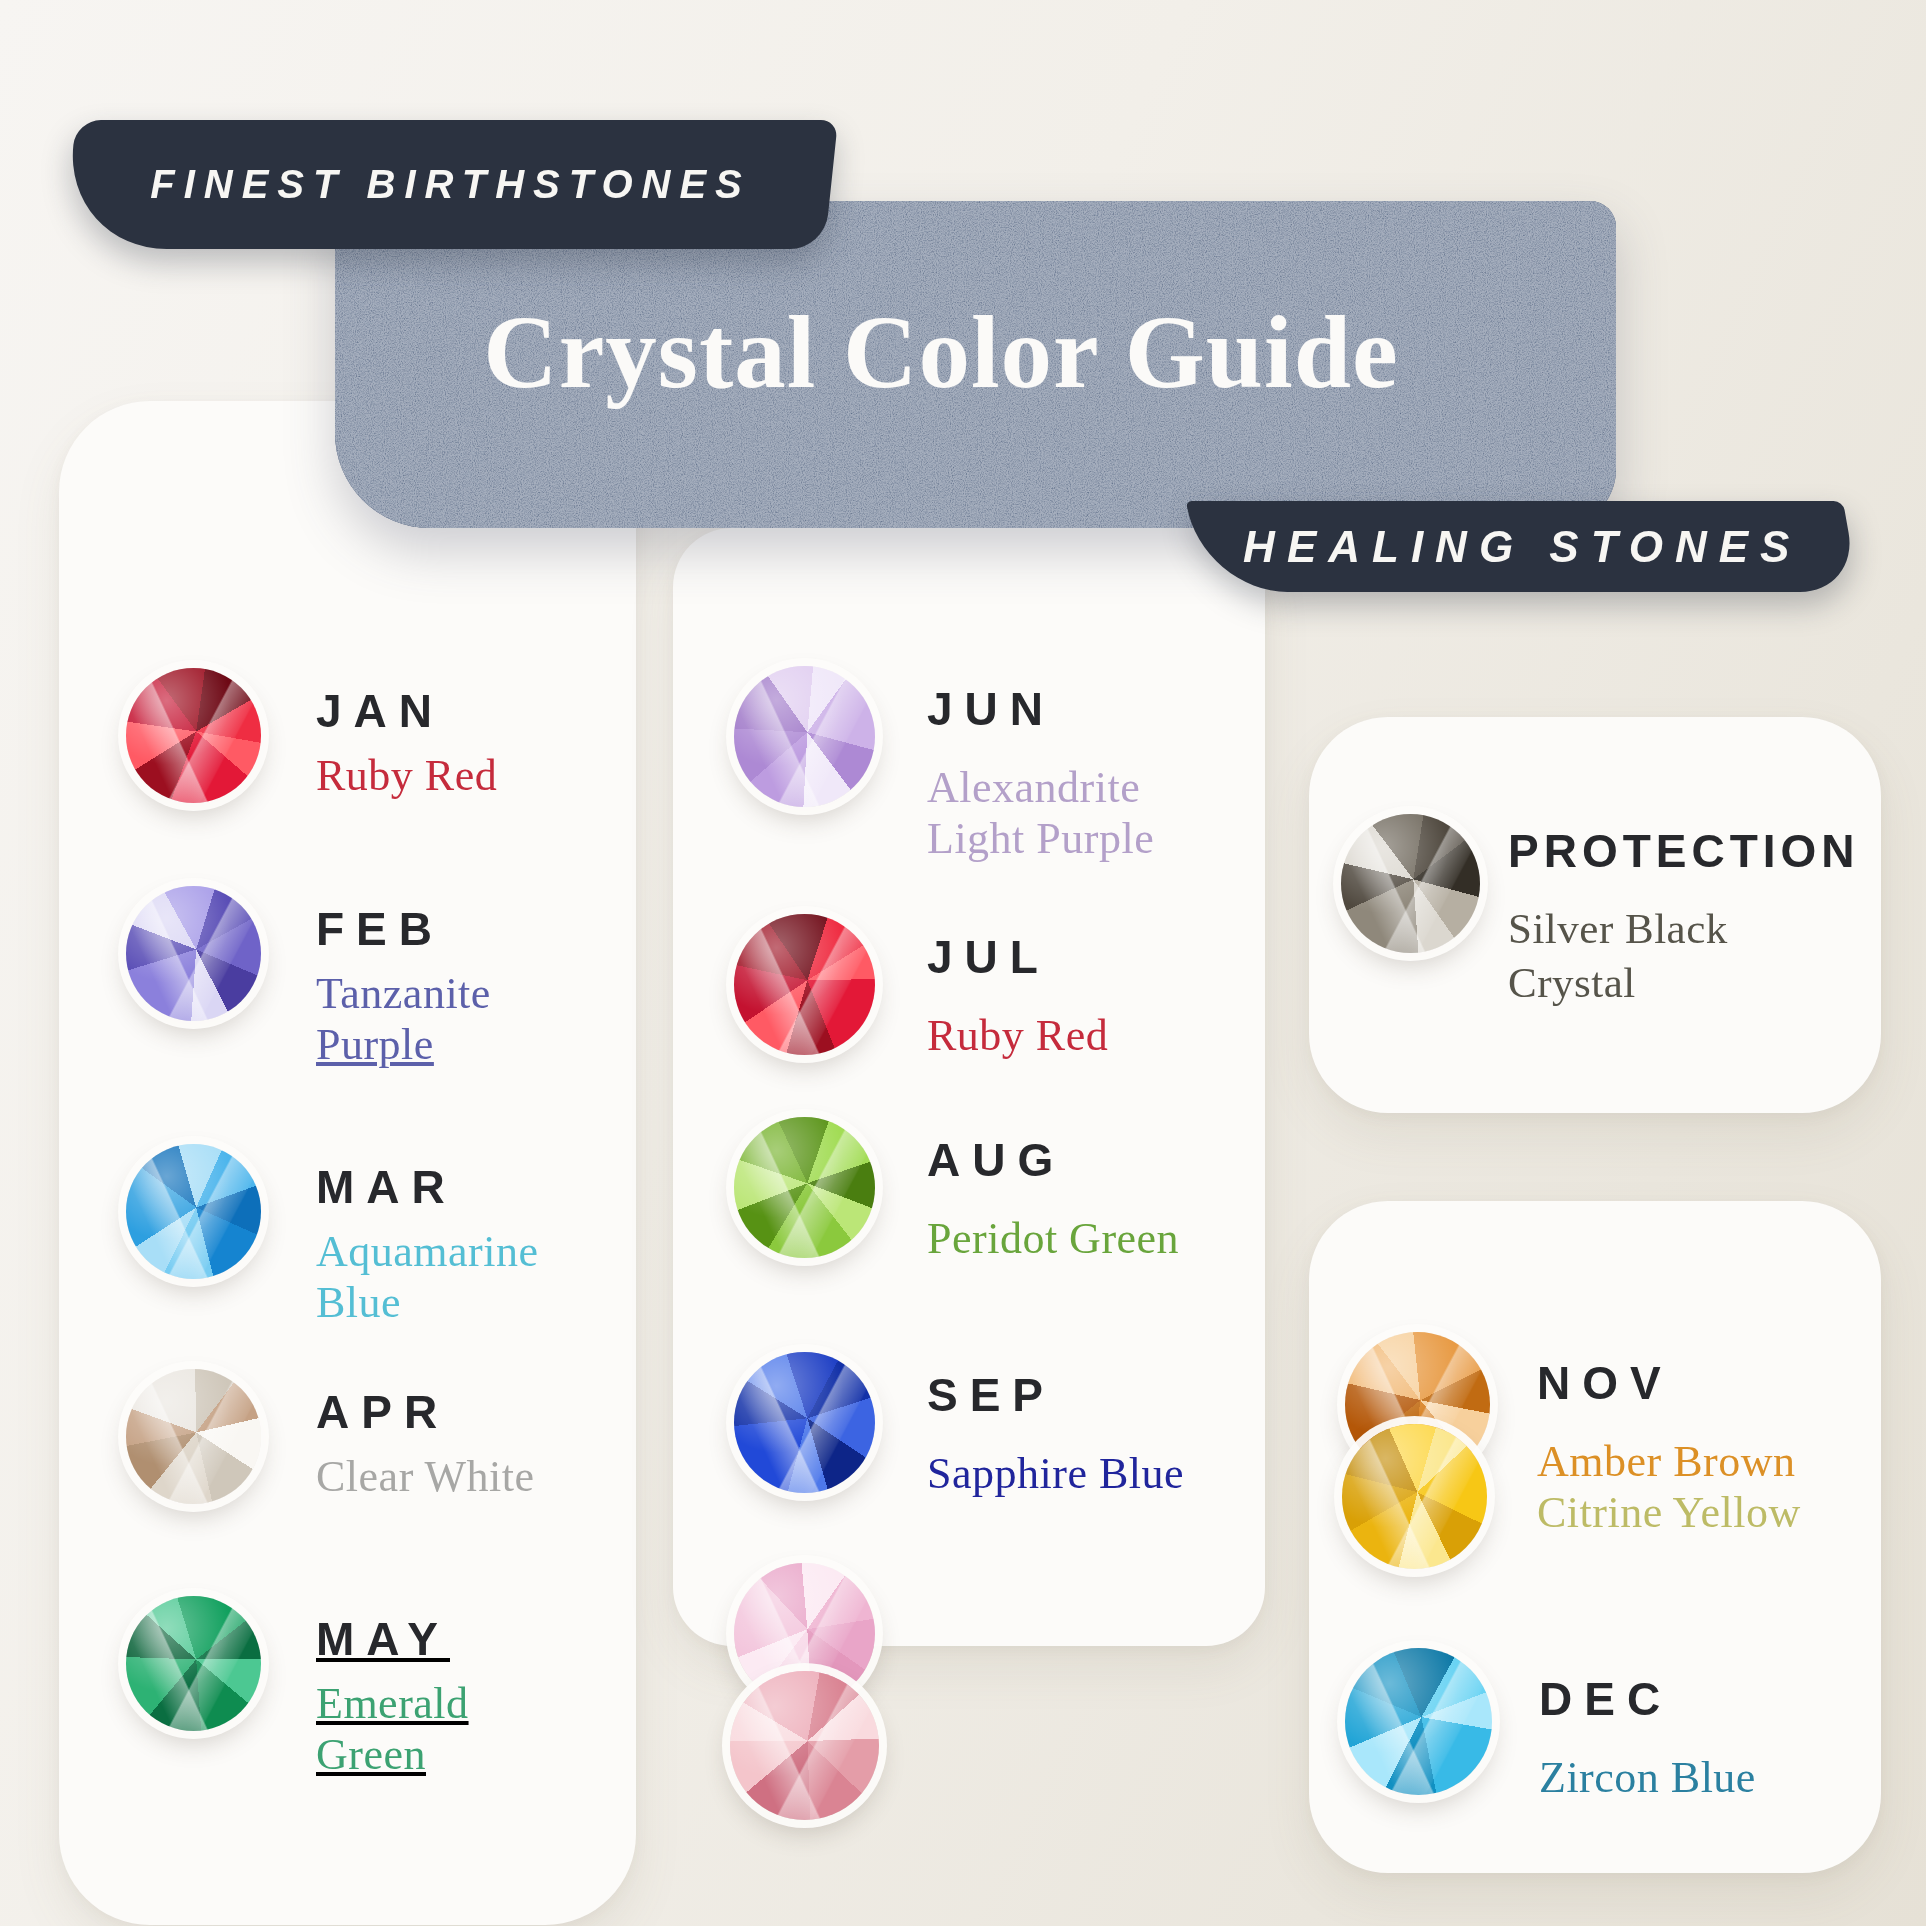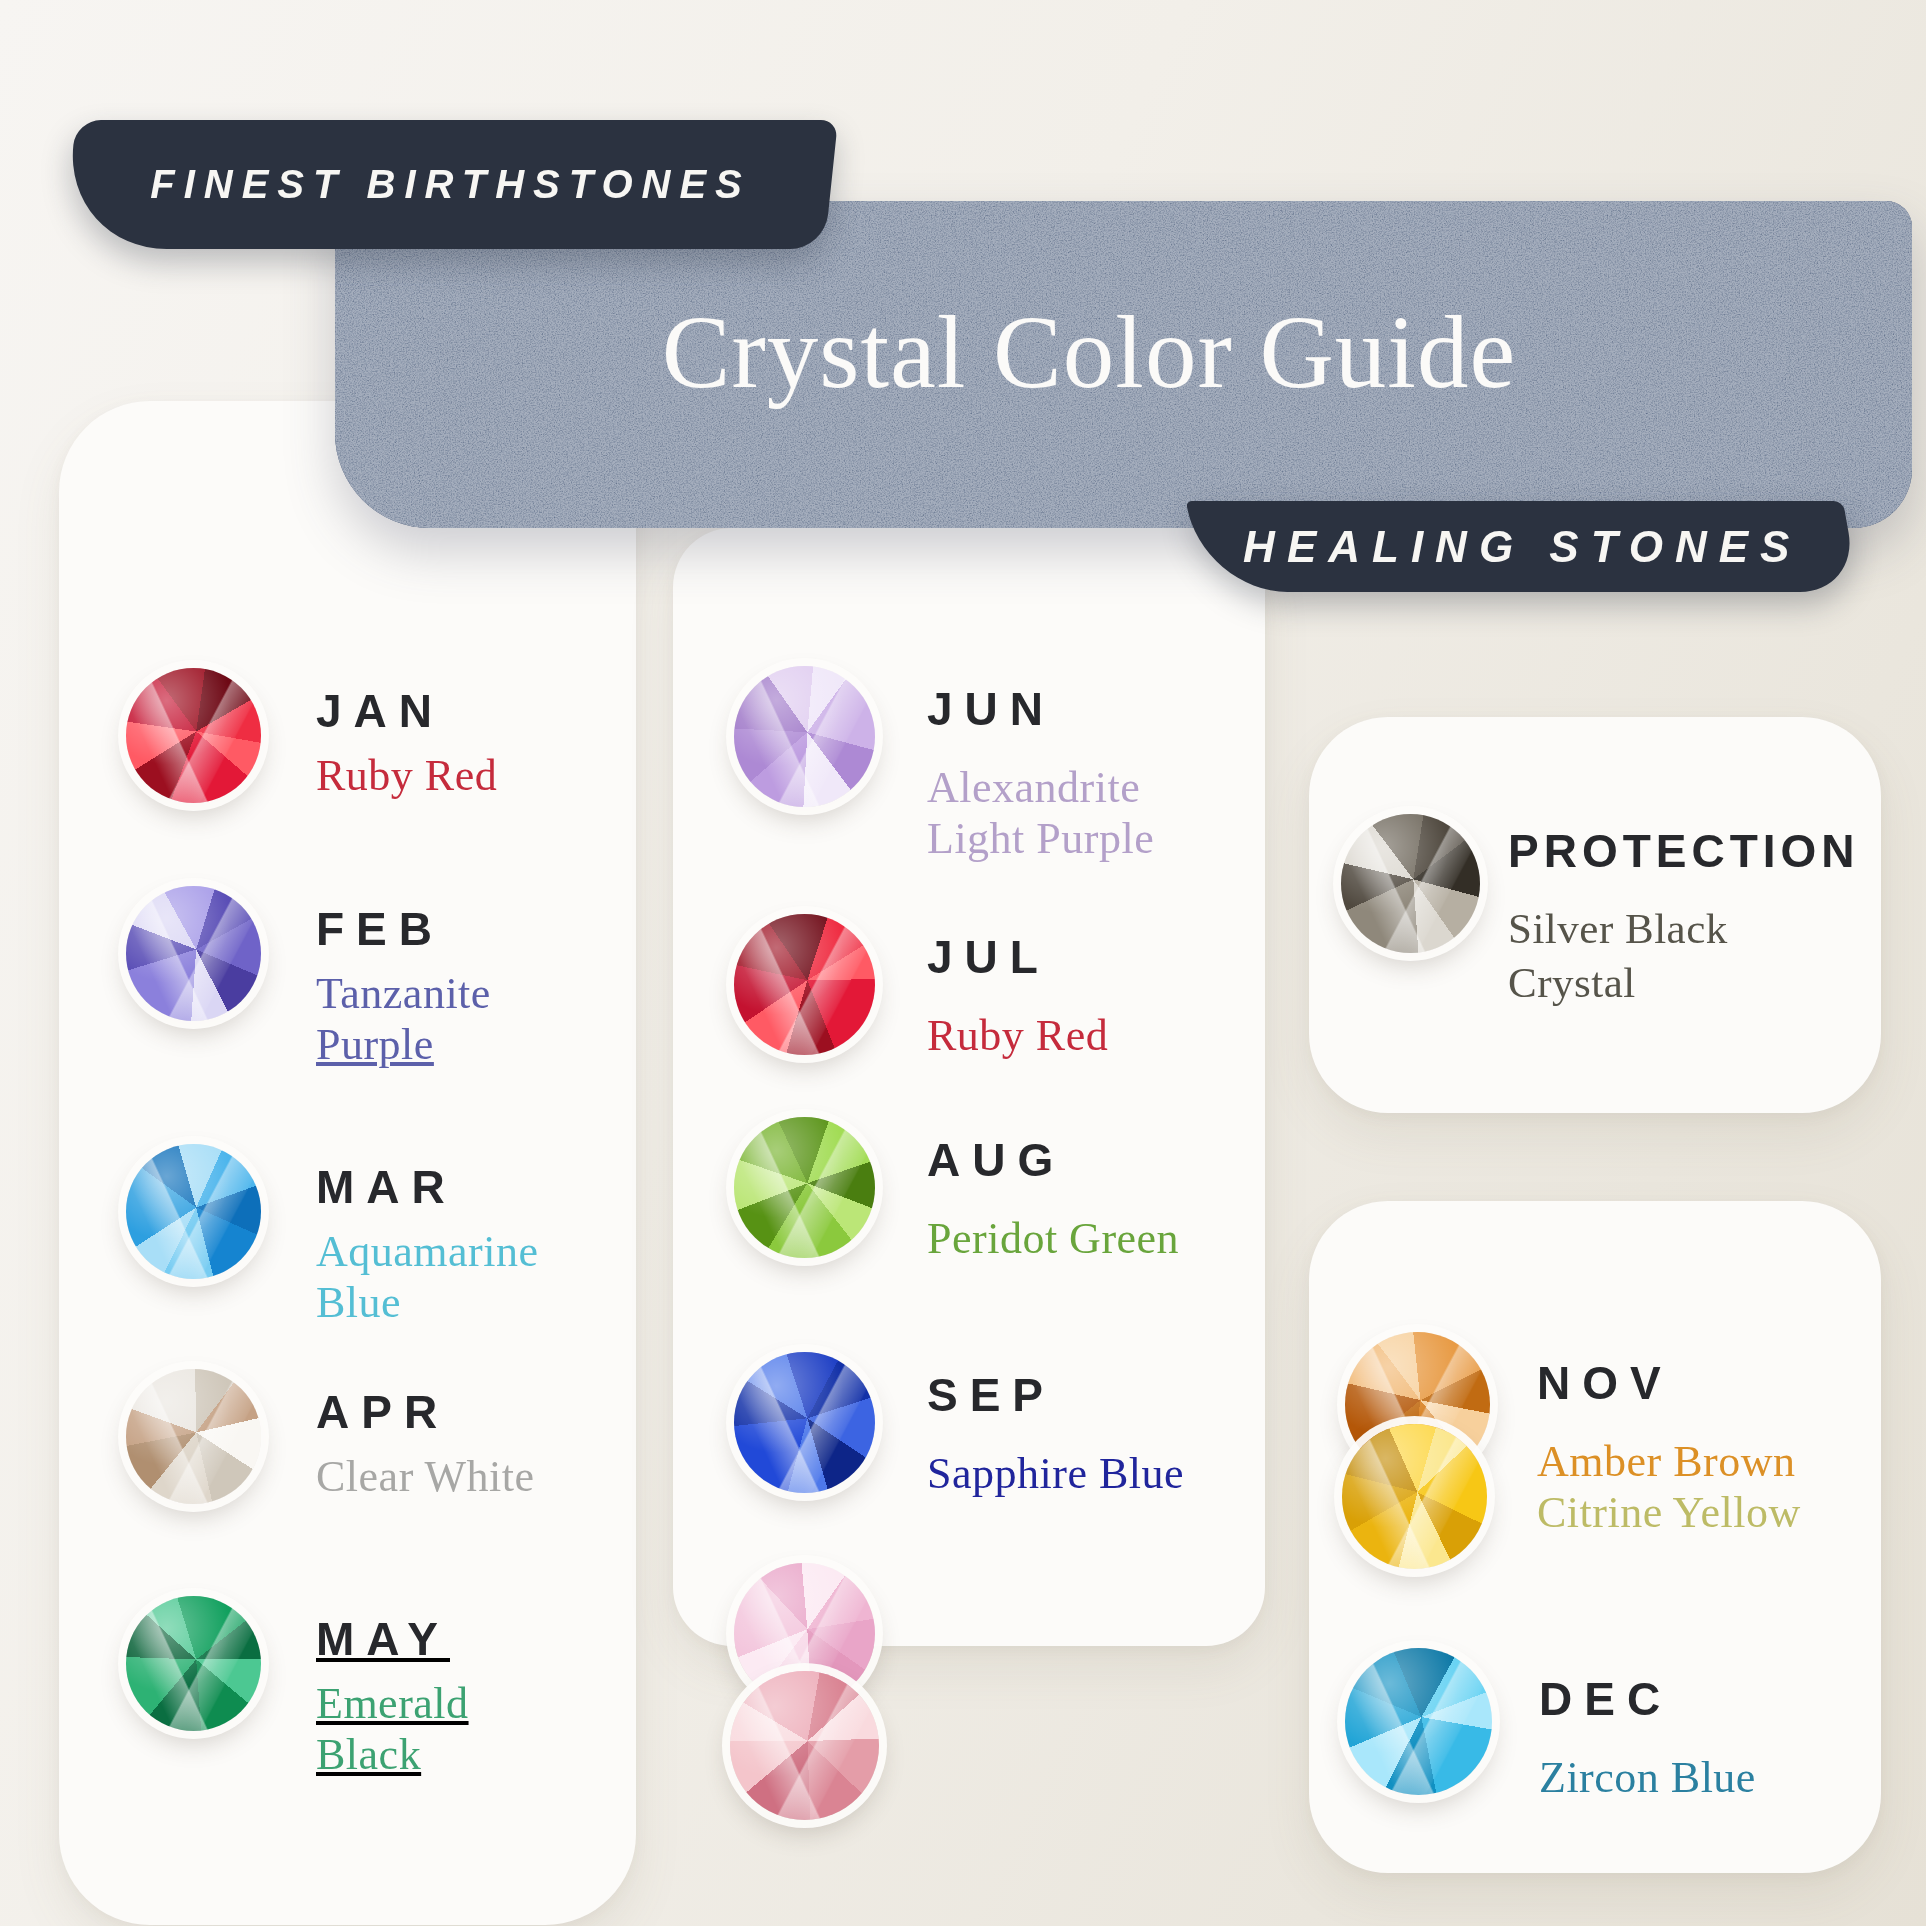--- a/index.html
+++ b/index.html
@@ -12,24 +12,25 @@
   .panel{
     position:absolute;background:#fcfbf9;
     box-shadow:0 22px 48px rgba(120,105,80,0.10), 0 4px 14px rgba(120,105,80,0.06);
   }
   #panel-left{left:59px;top:401px;width:577px;height:1524px;border-radius:91px;}
   #panel-middle{left:673px;top:528px;width:584px;height:1118px;border-radius:59px;padding-left:8px;}
   #panel-protection{left:1309px;top:717px;width:572px;height:396px;border-radius:79px;}
   #panel-healing{left:1309px;top:1201px;width:572px;height:672px;border-radius:79px;}
   
   .banner{
-    position:absolute;left:335px;top:201px;width:1577px;height:327px;
+    position:absolute;left:335px;top:201px;width:1281px;height:327px;
     border-radius:14px 26px 59px 95px;overflow:hidden;z-index:3;
     box-shadow:0 24px 50px rgba(70,75,95,0.25);
     background:#5d6b84;
+    font-weight:bold;
   }
   .banner svg.grain{position:absolute;inset:0;width:100%;height:100%;}
   .banner .title{
     position:absolute;inset:0;display:flex;align-items:center;justify-content:center;
     padding-right:69px;padding-bottom:26px;
     font-family:"Liberation Serif",serif;font-size:103px;letter-spacing:1px;
     color:#fbfaf8;white-space:nowrap;
   }
   
   .badge{
@@ -133,21 +134,21 @@
         </div>
       </div>
       <div class="row" style="top: 1195px; left: 67px;">
         <div class="stones" style="width: 135px;">
           <div class="stone" style="width: 135px; height: 135px; background: linear-gradient(118deg, rgba(255, 255, 255, 0) 54%, rgba(255, 255, 255, 0.42) 55%, rgba(255, 255, 255, 0.08) 70%, rgba(255, 255, 255, 0) 71%), linear-gradient(245deg, rgba(255, 255, 255, 0) 58%, rgba(255, 255, 255, 0.45) 59%, rgba(255, 255, 255, 0) 76%), conic-gradient(from 12deg at 52% 47%, rgb(17, 160, 94) 0deg, rgb(17, 160, 94) 40deg, rgb(10, 110, 65) 40deg, rgb(10, 110, 65) 78deg, rgb(76, 200, 146) 78deg, rgb(76, 200, 146) 118deg, rgb(14, 140, 80) 118deg, rgb(14, 140, 80) 164deg, rgb(10, 110, 65) 164deg, rgb(10, 110, 65) 208deg, rgb(45, 178, 116) 208deg, rgb(45, 178, 116) 260deg, rgb(6, 96, 54) 260deg, rgb(6, 96, 54) 300deg, rgb(76, 200, 146) 300deg, rgb(76, 200, 146) 331deg, rgb(17, 160, 94) 331deg, rgb(17, 160, 94) 360deg);"></div>
         </div>
         <div class="txt" style="margin-left: 55px; padding-top: 20px; text-decoration: underline;">
           <div class="month" style="margin-bottom: 16px;">MAY</div>
           <div class="name">
             <div style="color: rgb(60, 162, 114);">Emerald</div>
-            <div style="color: rgb(60, 162, 114);">Black</div>
+            <div style="color: rgb(60, 162, 114);">Green</div>
           </div>
         </div>
       </div>
     </div>
   <div class="panel" id="panel-middle">
       <div class="row" style="top: 138px; left: 61px;">
         <div class="stones" style="width: 141px;">
           <div class="stone" style="width: 141px; height: 141px; background: linear-gradient(118deg, rgba(255, 255, 255, 0) 54%, rgba(255, 255, 255, 0.42) 55%, rgba(255, 255, 255, 0.08) 70%, rgba(255, 255, 255, 0) 71%), linear-gradient(245deg, rgba(255, 255, 255, 0) 58%, rgba(255, 255, 255, 0.45) 59%, rgba(255, 255, 255, 0) 76%), conic-gradient(from 65deg at 52% 47%, rgb(205, 178, 232) 0deg, rgb(205, 178, 232) 40deg, rgb(173, 137, 212) 40deg, rgb(173, 137, 212) 78deg, rgb(240, 232, 249) 78deg, rgb(240, 232, 249) 118deg, rgb(189, 156, 224) 118deg, rgb(189, 156, 224) 164deg, rgb(173, 137, 212) 164deg, rgb(173, 137, 212) 208deg, rgb(159, 120, 200) 208deg, rgb(159, 120, 200) 260deg, rgb(224, 205, 240) 260deg, rgb(224, 205, 240) 300deg, rgb(240, 232, 249) 300deg, rgb(240, 232, 249) 331deg, rgb(205, 178, 232) 331deg, rgb(205, 178, 232) 360deg);"></div>
         </div>
         <div class="txt" style="margin-left: 52px; padding-top: 20px;">

